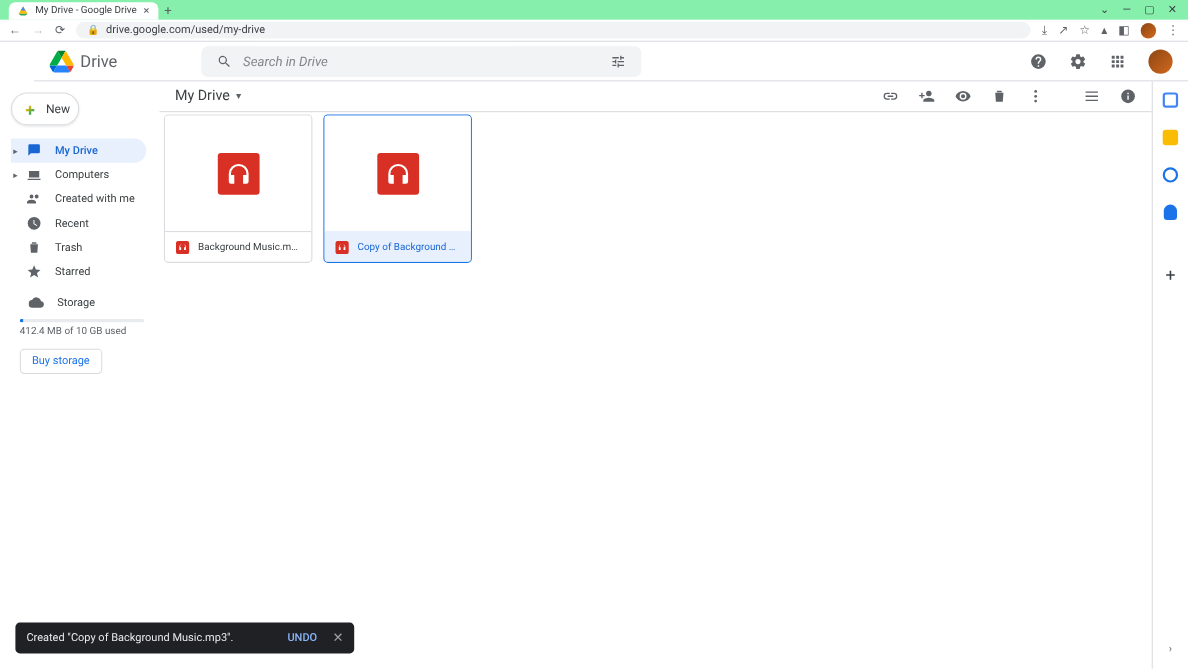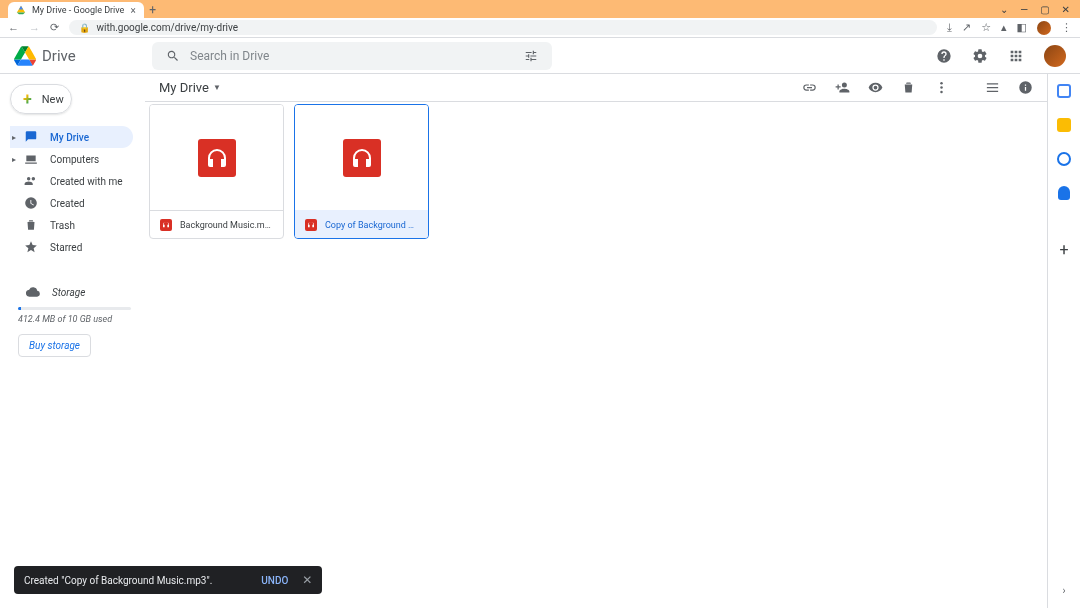--- a/index.html
+++ b/index.html
@@ -1,61 +1,61 @@
 <!DOCTYPE html>
 <html><head>
   <meta charset="utf-8">
   <style>
     * { margin: 0; padding: 0; box-sizing: border-box; font-family: 'Google Sans', Roboto, Arial, sans-serif; }
     body { width: 1080px; height: 608px; overflow: hidden; background: #fff; }
 
     
-    .browser-tabs { height: 18px; background: #fdba74; display: flex; align-items: flex-end; padding-left: 8px; }
+    .browser-tabs { height: 18px; background: #86efac; display: flex; align-items: flex-end; padding-left: 8px; }
     .tab { background: #fff; height: 16px; min-width: 130px; display: flex; align-items: center; padding: 0 8px; font-size: 9px; color: #3c4043; border-radius: 6px 6px 0 0; gap: 6px; }
     .tab-favicon { width: 10px; height: 10px; }
     .tab-close { margin-left: auto; font-size: 10px; color: #5f6368; cursor: pointer; }
     .new-tab { width: 18px; height: 16px; display: flex; align-items: center; justify-content: center; color: #5f6368; font-size: 12px; cursor: pointer; }
     .win-controls { margin-left: auto; display: flex; gap: 12px; padding-right: 10px; color: #3c4043; font-size: 10px; align-items: center; height: 100%; }
     .win-controls span { cursor: pointer; }
 
     .addr-bar { height: 20px; background: #fff; border-bottom: 1px solid #dadce0; display: flex; align-items: center; padding: 0 8px; gap: 10px; }
     .nav-btn { color: #5f6368; font-size: 11px; cursor: pointer; }
     .nav-btn.disabled { color: #bdc1c6; }
     .url-box { flex: 1; display: flex; align-items: center; gap: 6px; font-size: 10px; color: #3c4043; background: #f1f3f4; border-radius: 20px; height: 15px; padding: 0 10px; }
     .url-lock { color: #5f6368; font-size: 9px; }
     .addr-icons { display: flex; gap: 10px; align-items: center; color: #5f6368; font-size: 11px; }
     .addr-icons > * { cursor: pointer; }
     .avatar-sm { width: 14px; height: 14px; border-radius: 50%; background: linear-gradient(135deg,#8b4513,#d2691e); }
 
     
-    .drive-header { height: 36px; border-bottom: 1px solid #dadce0; display: flex; align-items: center; padding: 0 14px; gap: 8px; }
+    .drive-header { height: 36px; border-bottom: 1px solid #dadce0; display: flex; align-items: center; padding: 0 14px; gap: 8px; margin-left: 31px; }
     .drive-logo { display: flex; align-items: center; gap: 6px; width: 130px; }
     .drive-logo-icon { width: 22px; height: 22px; }
     .drive-name { font-size: 15px; color: #5f6368; }
     .search-box { flex: 0 0 400px; height: 28px; background: #f1f3f4; border-radius: 6px; display: flex; align-items: center; padding: 0 14px; gap: 10px; color: #5f6368; }
-    .search-input { flex: 1; border: none; background: transparent; font-size: 12px; color: #737373; outline: none; }
+    .search-input { flex: 1; border: none; background: transparent; font-size: 12px; color: #737373; outline: none; font-style: italic; }
     .search-input::placeholder { color: #80868b; }
     .search-opts { color: #5f6368; cursor: pointer; font-size: 13px; }
     .hdr-spacer { flex: 1; }
     .hdr-icon { width: 20px; height: 20px; display: flex; align-items: center; justify-content: center; color: #5f6368; cursor: pointer; margin-left: 8px; }
     .avatar-lg { width: 22px; height: 22px; border-radius: 50%; background: linear-gradient(135deg,#8b4513,#d2691e); margin-left: 10px; cursor: pointer; }
 
     
     .main { display: flex; height: calc(608px - 18px - 20px - 36px); }
 
     
     .sidebar { width: 145px; padding: 10px 6px 0 10px; display: flex; flex-direction: column; }
     .new-btn { display: flex; align-items: center; gap: 10px; height: 30px; width: 62px; border: 1px solid #dadce0; border-radius: 16px; padding: 0 12px; font-size: 11px; color: #3c4043; cursor: pointer; box-shadow: 0 1px 2px rgba(60,64,67,0.15); margin-bottom: 12px; }
     .plus-ico { font-size: 16px; background: linear-gradient(135deg,#ea4335 0%,#fbbc04 33%,#34a853 66%,#4285f4 100%); -webkit-background-clip: text; -webkit-text-fill-color: transparent; font-weight: bold; }
     .nav-item { display: flex; align-items: center; gap: 12px; height: 22px; padding-left: 14px; font-size: 10px; color: #3c4043; cursor: pointer; border-radius: 0 12px 12px 0; margin-right: 6px; position: relative; }
     .nav-item .nav-icon { width: 14px; color: #5f6368; }
     .nav-item.active { background: #e8f0fe; color: #1967d2; font-weight: 500; }
     .nav-item.active .nav-icon { color: #1967d2; }
     .nav-item .expand-caret { position: absolute; left: 2px; font-size: 8px; color: #5f6368; }
-    .storage-sec { margin-top: 23px; padding-left: 4px; font-style: italic; }
+    .storage-sec { margin-top: 6px; padding-left: 4px; }
     .storage-bar { height: 3px; background: #e8eaed; border-radius: 2px; margin: 4px 8px 4px 4px; overflow: hidden; }
     .storage-fill { height: 100%; width: 3%; background: #1a73e8; }
     .storage-txt { font-size: 9px; color: #5f6368; padding-left: 4px; }
     .buy-storage { margin: 10px 0 0 4px; border: 1px solid #dadce0; border-radius: 4px; color: #1a73e8; font-size: 10px; padding: 5px 10px; cursor: pointer; display: inline-block; }
 
     
     .content { flex: 1; display: flex; flex-direction: column; border-right: 1px solid #dadce0; }
     .content-hdr { height: 28px; display: flex; align-items: center; padding: 0 14px; border-bottom: 1px solid #dadce0; }
     .breadcrumb { font-size: 13px; color: #3c4043; display: flex; align-items: center; gap: 4px; cursor: pointer; }
     .breadcrumb .caret { font-size: 8px; color: #5f6368; }
@@ -116,21 +116,21 @@
     <span>✕</span>
   </div>
 </div>
 
 <div class="addr-bar">
   <span class="nav-btn">←</span>
   <span class="nav-btn disabled">→</span>
   <span class="nav-btn">⟳</span>
   <div class="url-box">
     <span class="url-lock">🔒</span>
-    <span>with.google.com/drive/my-drive</span>
+    <span>drive.google.com/used/my-drive</span>
   </div>
   <div class="addr-icons">
     <span>⤓</span>
     <span>↗</span>
     <span>☆</span>
     <span>▴</span>
     <span>◧</span>
     <span class="avatar-sm"></span>
     <span>⋮</span>
   </div>
@@ -213,21 +213,21 @@
           </svg>
         </span>
       <span>Created with me</span>
     </div>
     <div class="nav-item">
       <span class="nav-icon">
           <svg width="14" height="14" viewBox="0 0 24 24" fill="currentColor">
             <path d="M12 2a10 10 0 100 20 10 10 0 000-20zm.5 5v5.3l4.5 2.67-.75 1.23L11 13V7h1.5z"></path>
           </svg>
         </span>
-      <span>Created</span>
+      <span>Recent</span>
     </div>
     <div class="nav-item">
       <span class="nav-icon">
           <svg width="14" height="14" viewBox="0 0 24 24" fill="currentColor">
             <path d="M6 7h12l-1 13H7zM9 4h6l1 2H8z"></path>
           </svg>
         </span>
       <span>Trash</span>
     </div>
     <div class="nav-item">

